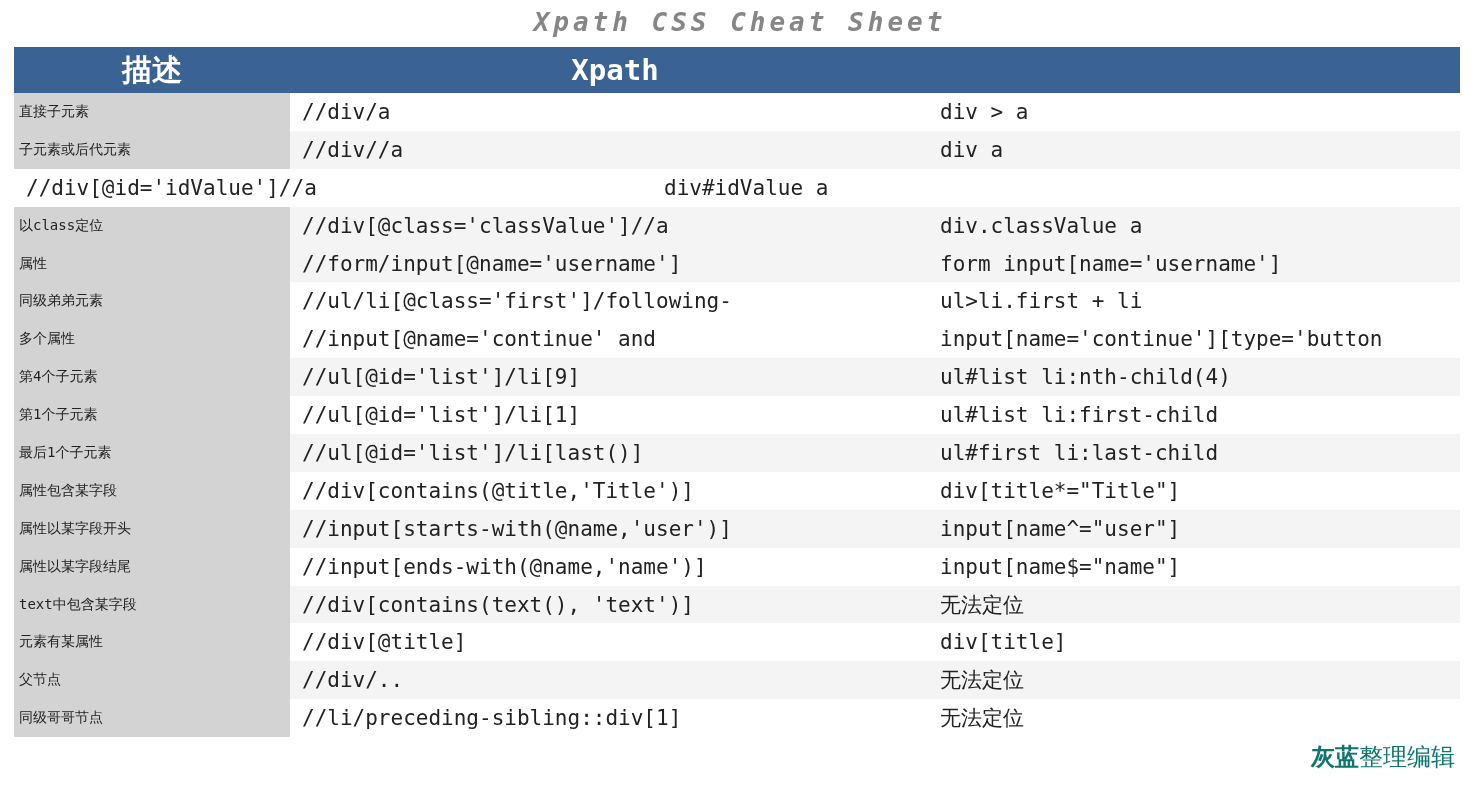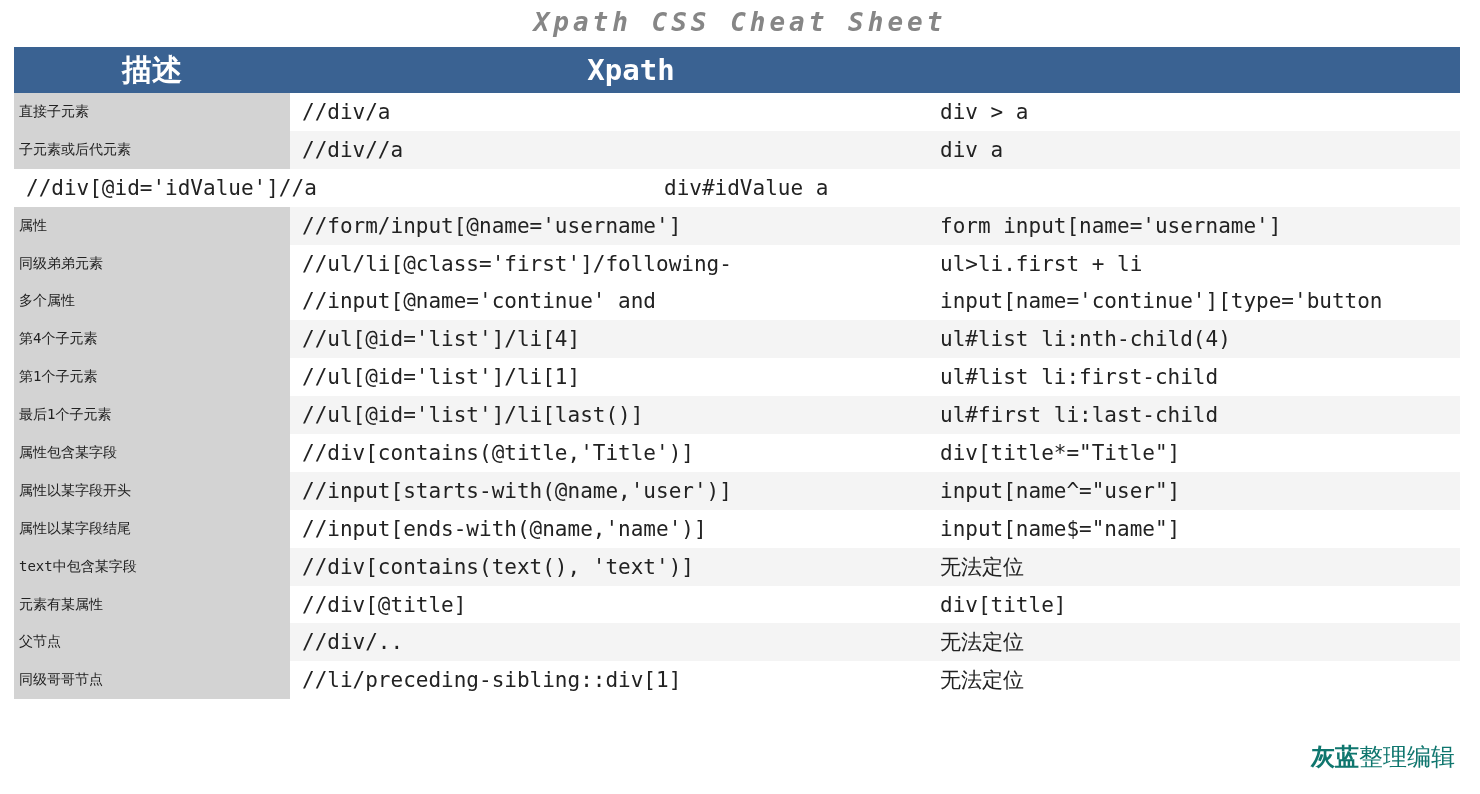--- a/index.html
+++ b/index.html
@@ -28,21 +28,20 @@
     left: 14px; top: 47px;
     width: 1446px;
   }
 
   .header-row {
     display: flex;
     height: 46px;
     background: var(--header-bg, #3a6292);
     color: #ffffff;
     align-items: center;
-    gap: 16px;
   }
   .header-row .hc {
     text-align: center;
     font-weight: bold;
     white-space: nowrap;
     overflow: hidden;
   }
   .hc-desc  { width: 276px; font-size: 30px; }
   .hc-xpath { width: 650px; font-size: 29px; font-family: "DejaVu Sans Mono", "Liberation Mono", monospace; }
   .hc-css   { width: 520px; font-size: 29px; font-family: "DejaVu Sans Mono", "Liberation Mono", monospace; }
@@ -118,20 +117,25 @@
     <div class="cell cell-desc">子元素或后代元素</div>
     <div class="cell cell-xpath">//div//a</div>
     <div class="cell cell-css">div a</div>
   </div>
 
   <div class="row">
     <div class="cell cell-xpath">//div[@id='idValue']//a</div>
     <div class="cell cell-css">div#idValue a</div>
   </div>
 
+  <div class="row alt">
+    <div class="cell cell-desc">以class定位</div>
+    <div class="cell cell-xpath">//div[@class='classValue']//a</div>
+    <div class="cell cell-css">div.classValue a</div>
+  </div>
 
   <div class="row alt">
     <div class="cell cell-desc">属性</div>
     <div class="cell cell-xpath">//form/input[@name='username']</div>
     <div class="cell cell-css">form input[name='username']</div>
   </div>
 
   <div class="row">
     <div class="cell cell-desc">同级弟弟元素</div>
     <div class="cell cell-xpath">//ul/li[@class='first']/following-</div>
@@ -139,21 +143,21 @@
   </div>
 
   <div class="row">
     <div class="cell cell-desc">多个属性</div>
     <div class="cell cell-xpath">//input[@name='continue' and</div>
     <div class="cell cell-css">input[name='continue'][type='button</div>
   </div>
 
   <div class="row alt">
     <div class="cell cell-desc">第4个子元素</div>
-    <div class="cell cell-xpath">//ul[@id='list']/li[4]</div>
+    <div class="cell cell-xpath">//ul[@id='list']/li[9]</div>
     <div class="cell cell-css">ul#list li:nth-child(4)</div>
   </div>
 
   <div class="row">
     <div class="cell cell-desc">第1个子元素</div>
     <div class="cell cell-xpath">//ul[@id='list']/li[1]</div>
     <div class="cell cell-css">ul#list li:first-child</div>
   </div>
 
   <div class="row alt">

